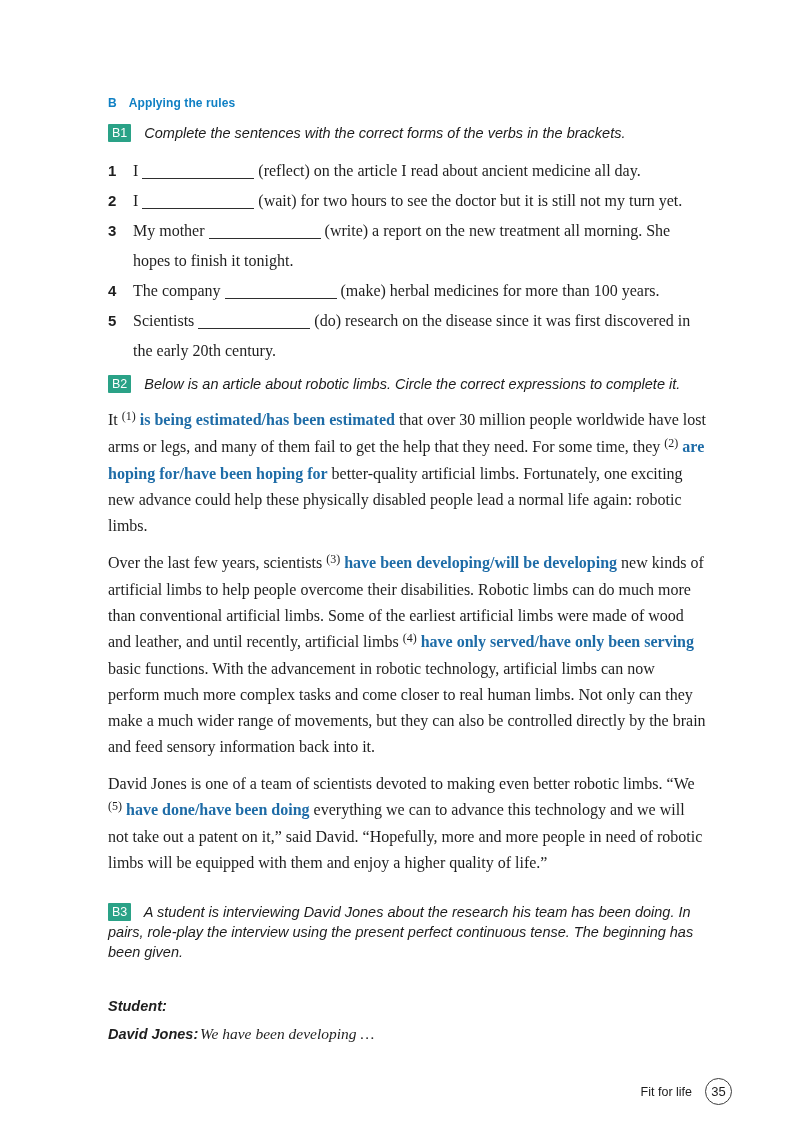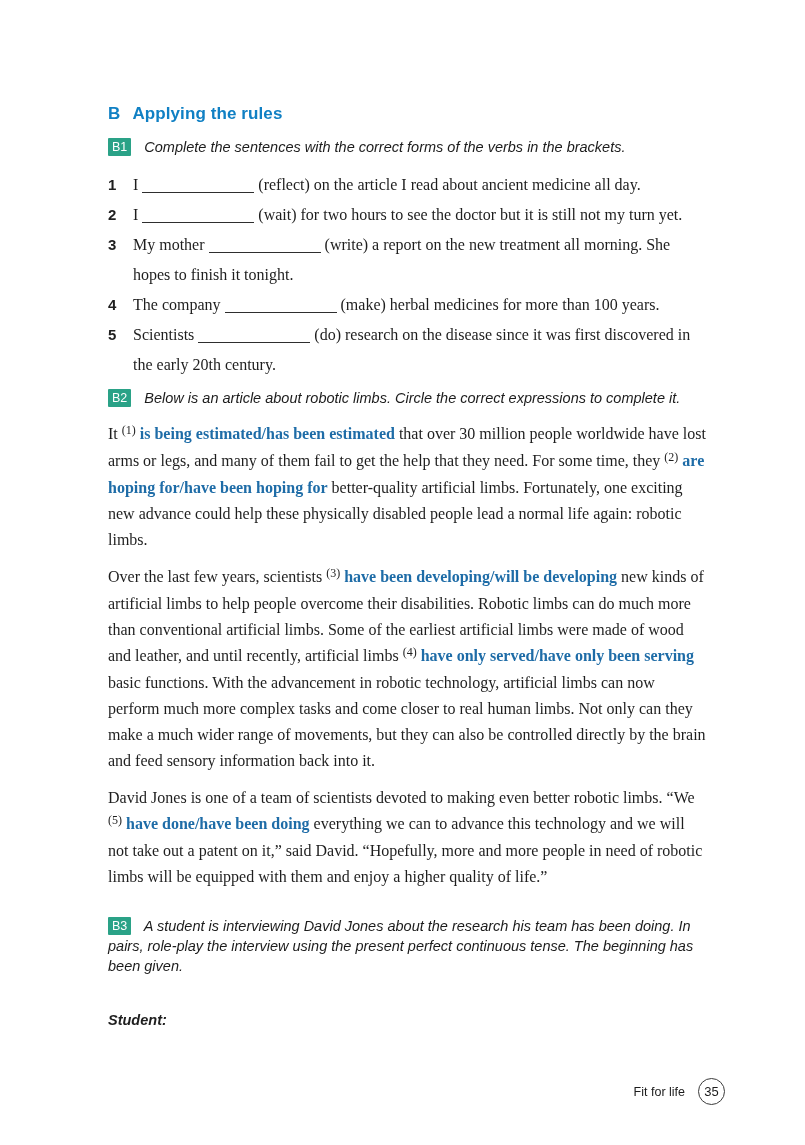--- a/index.html
+++ b/index.html
@@ -12,23 +12,23 @@
     color: var(--body-text, #1e1e1e);
   }
   .content {
     position: absolute;
     left: 108px; top: 88px;
     width: 598px;
   }
   .heading {
     font-family: "Liberation Sans", sans-serif;
     font-weight: bold;
-    font-size: 17px;
+    font-size: 12px;
     color: var(--heading-blue, #1080c4);
-    margin: 16px 0 13px 0;
+    margin: 8px 0 13px 0;
     letter-spacing: 0.1px;
   }
   .heading .letter { margin-right: 12px; }
   .badge {
     display: inline-block;
     background: var(--badge-teal, #2aa287);
     color: #ffffff;
     font-family: "Liberation Sans", sans-serif;
     font-style: normal;
     font-weight: normal;
@@ -77,21 +77,21 @@
     font-family: "Liberation Sans", sans-serif;
     font-weight: bold;
     font-style: italic;
     font-size: 14.5px;
     flex: 0 0 92px;
   }
   .line { font-style: italic; flex: 1; }
   .footer {
     position: absolute;
     top: 1078px;
-    right: 80px;
+    right: 73px;
     display: flex;
     align-items: center;
     gap: 13px;
     font-family: "Liberation Sans", sans-serif;
     font-size: 12.5px;
     color: #1b1b1b;
   }
   .pagenum {
     width: 27px; height: 27px;
     border: 1.4px solid #3c3c3c;
@@ -153,20 +153,24 @@
 
   <div class="b3-wrap">
     <p class="instr-row b3-instr">
       <span class="badge">B3</span>
       <span>A student is interviewing David Jones about the research his team has been doing. In pairs, role-play the interview using the present perfect continuous tense. The beginning has been given.</span>
     </p>
     <div class="dialogue">
         <div class="dlg-row">
           <span class="speaker">Student:</span>
         </div>
+        <div class="dlg-row">
+          <span class="speaker">David Jones:</span>
+          <span class="line">We have been developing …</span>
+        </div>
       </div>
   </div>
 
 </div>
 
 <div class="footer">
   <span>Fit for life</span>
   <span class="pagenum">35</span>
 </div>
 

